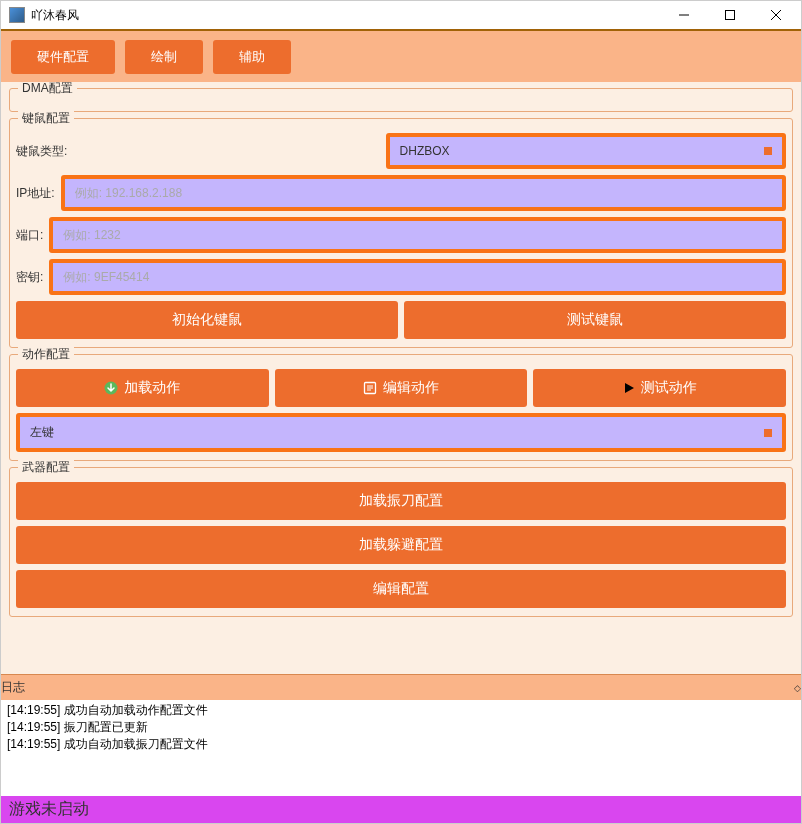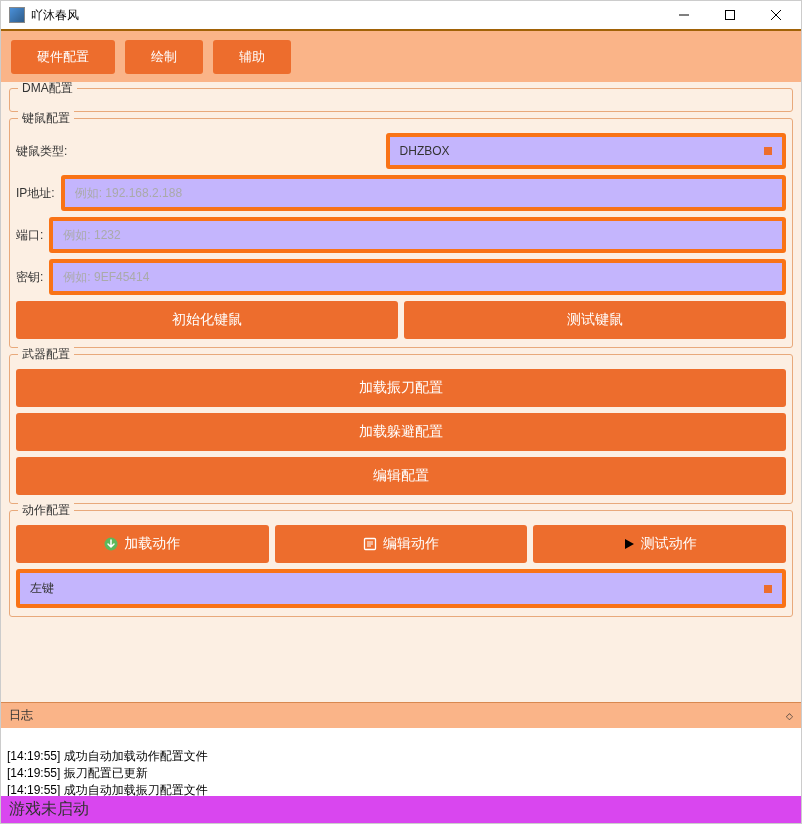--- a/index.html
+++ b/index.html
@@ -35,23 +35,23 @@
 
 
 .input, .select { flex: 1; background: #c4b5fd; border: 4px solid #f97316; border-radius: 3px; padding: 7px 10px; font-size: 12px; color: #333; position: relative; }
 .input::placeholder { color: #aaa; }
 .select { display: flex; justify-content: space-between; align-items: center; cursor: pointer; }
 .select .caret { width: 8px; height: 8px; background: #ed6d2d; }
 
 .status-text { font-size: 13px; color: #a03814; padding: 8px 4px 2px; }
 
 
-.log-header { background: #fab488; padding: 4px 8px; font-size: 12px; color: #333; display: flex; justify-content: space-between; align-items: center; border-top: 1px solid #d88850; }
+.log-header { background: #fab488; padding: 4px 0; font-size: 12px; color: #333; display: flex; justify-content: space-between; align-items: center; border-top: 1px solid #d88850; }
 .log-header .pin { font-size: 9px; cursor: pointer; }
-.log-body { background: #fff; height: 68px; overflow-y: scroll; padding: 20px 6px; font-size: 12px; line-height: 1.4; color: #000; }
+.log-body { background: #fff; height: 96px; overflow-y: scroll; padding: 2px 6px; font-size: 12px; line-height: 1.4; color: #000; }
 .log-body::-webkit-scrollbar { width: 17px; }
 .log-body::-webkit-scrollbar-track { background: #f0f0f0; }
 .log-body::-webkit-scrollbar-thumb { background: #ccc; border: 1px solid #aaa; }
 .log-body::-webkit-scrollbar-button { background: #f0f0f0; height: 17px; border: 1px solid #ccc; }
 
 .status-bar { background: #d946ef; padding: 3px 8px; font-size: 16px; color: #333; }
 
 svg { display: block; }
 </style>
 </head>
@@ -112,33 +112,20 @@
       <span class="label">密钥:</span>
       <input class="input" placeholder="例如: 9EF45414" style="">
     </div>
     <div class="row">
       <button class="obtn">初始化键鼠</button>
       <button class="obtn">测试键鼠</button>
     </div>
   </div>
 
   <div class="group">
-    <span class="group-title">武器配置</span>
-    <div class="row">
-        <button class="obtn">加载振刀配置</button>
-      </div>
-    <div class="row">
-        <button class="obtn">加载躲避配置</button>
-      </div>
-    <div class="row">
-        <button class="obtn">编辑配置</button>
-      </div>
-  </div>
-
-  <div class="group">
     <span class="group-title">动作配置</span>
     <div class="row">
       <button class="obtn">
         <span class="icon">
             <svg width="14" height="14">
               <circle cx="7" cy="7" r="6.5" fill="#5cb85c"></circle>
               <path d="M7 3 L7 9 M4 7 L7 10 L10 7" stroke="#fff" stroke-width="1.5" fill="none" stroke-linecap="round" stroke-linejoin="round"></path>
             </svg>
           </span>
         <span>加载动作</span>
@@ -164,20 +151,33 @@
       </button>
     </div>
     <div class="row">
       <div class="select">
         <span>左键</span>
         <span class="caret"></span>
       </div>
     </div>
   </div>
 
+  <div class="group">
+    <span class="group-title">武器配置</span>
+    <div class="row">
+        <button class="obtn">加载振刀配置</button>
+      </div>
+    <div class="row">
+        <button class="obtn">加载躲避配置</button>
+      </div>
+    <div class="row">
+        <button class="obtn">编辑配置</button>
+      </div>
+  </div>
+
 </div>
 
 <div class="log-header">
   <span>日志</span>
   <span class="pin">◇</span>
 </div>
 <div class="log-body" id="log-body">
     <div>[14:19:55] 成功自动加载动作配置文件</div>
     <div>[14:19:55] 振刀配置已更新</div>
     <div>[14:19:55] 成功自动加载振刀配置文件</div>

